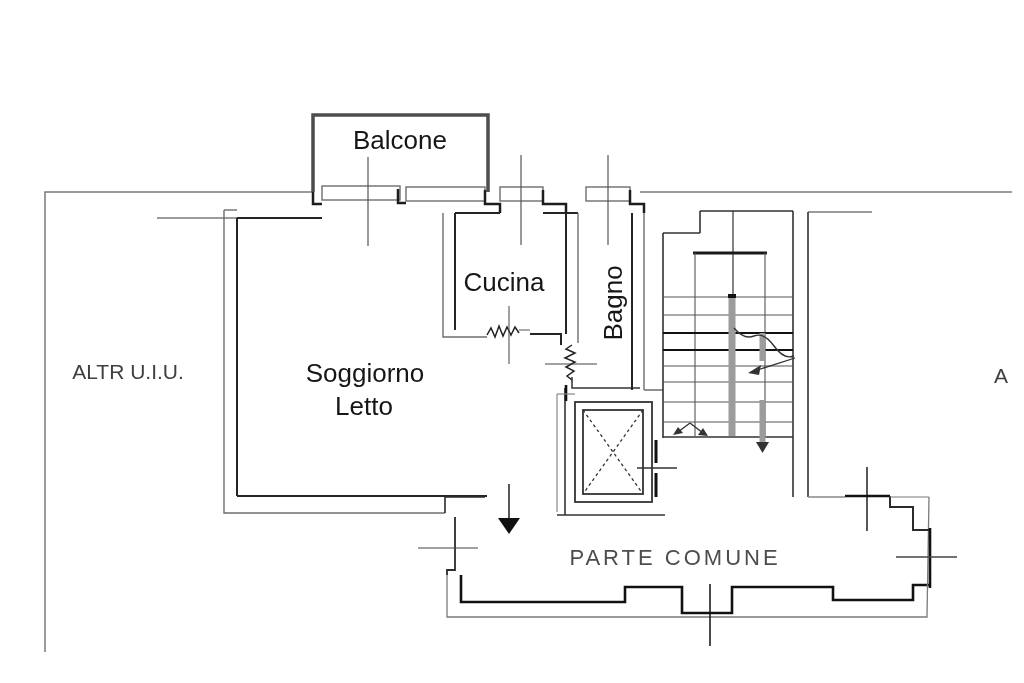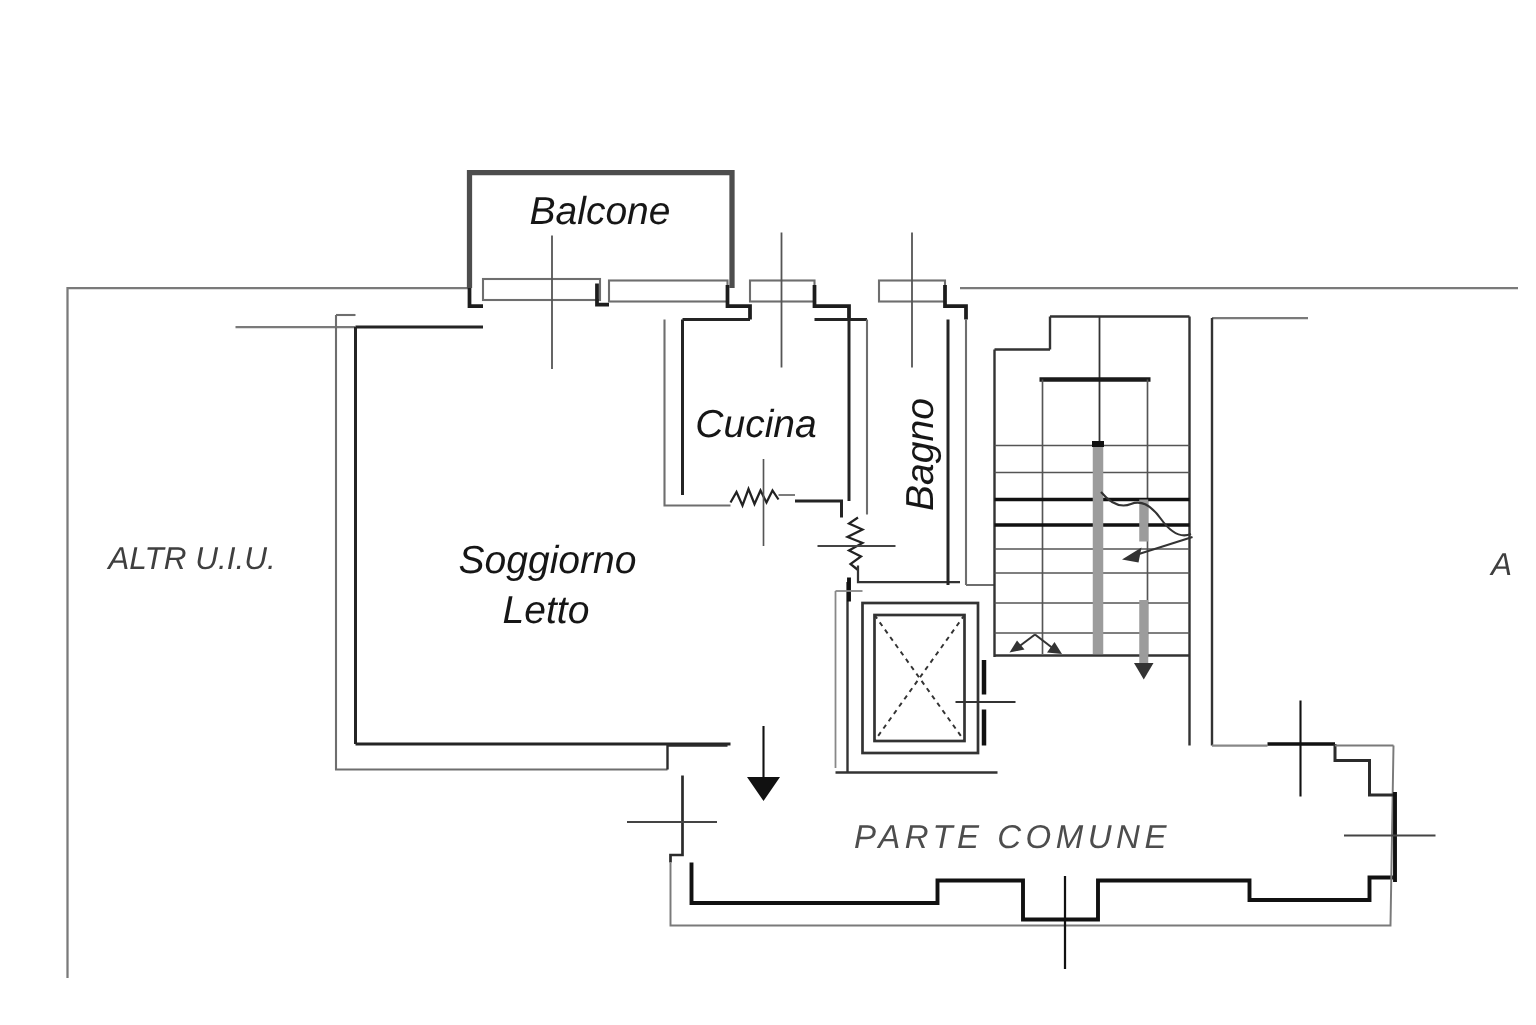--- a/index.html
+++ b/index.html
@@ -1,17 +1,17 @@
 <!DOCTYPE html>
 <html><head>
 <meta charset="utf-8">
 <style>
   html,body{margin:0;padding:0;background:#ffffff;}
   .page{position:relative;width:1024px;height:652px;background:#ffffff;overflow:hidden;
-        font-family:"Liberation Sans", sans-serif;font-style:italic;}
+        font-family:"Liberation Sans", sans-serif;}
   svg{position:absolute;left:0;top:0;}
   text{font-family:"Liberation Sans", sans-serif;}
   .room-label{font-size:26px;fill:#161616;}
   .area-label{font-size:21px;fill:#3f3f3f;}
   .common-label{font-size:22px;fill:#4d4d4d;letter-spacing:3px;}
 </style>
 </head>
 <body>
 
 <div class="page">

